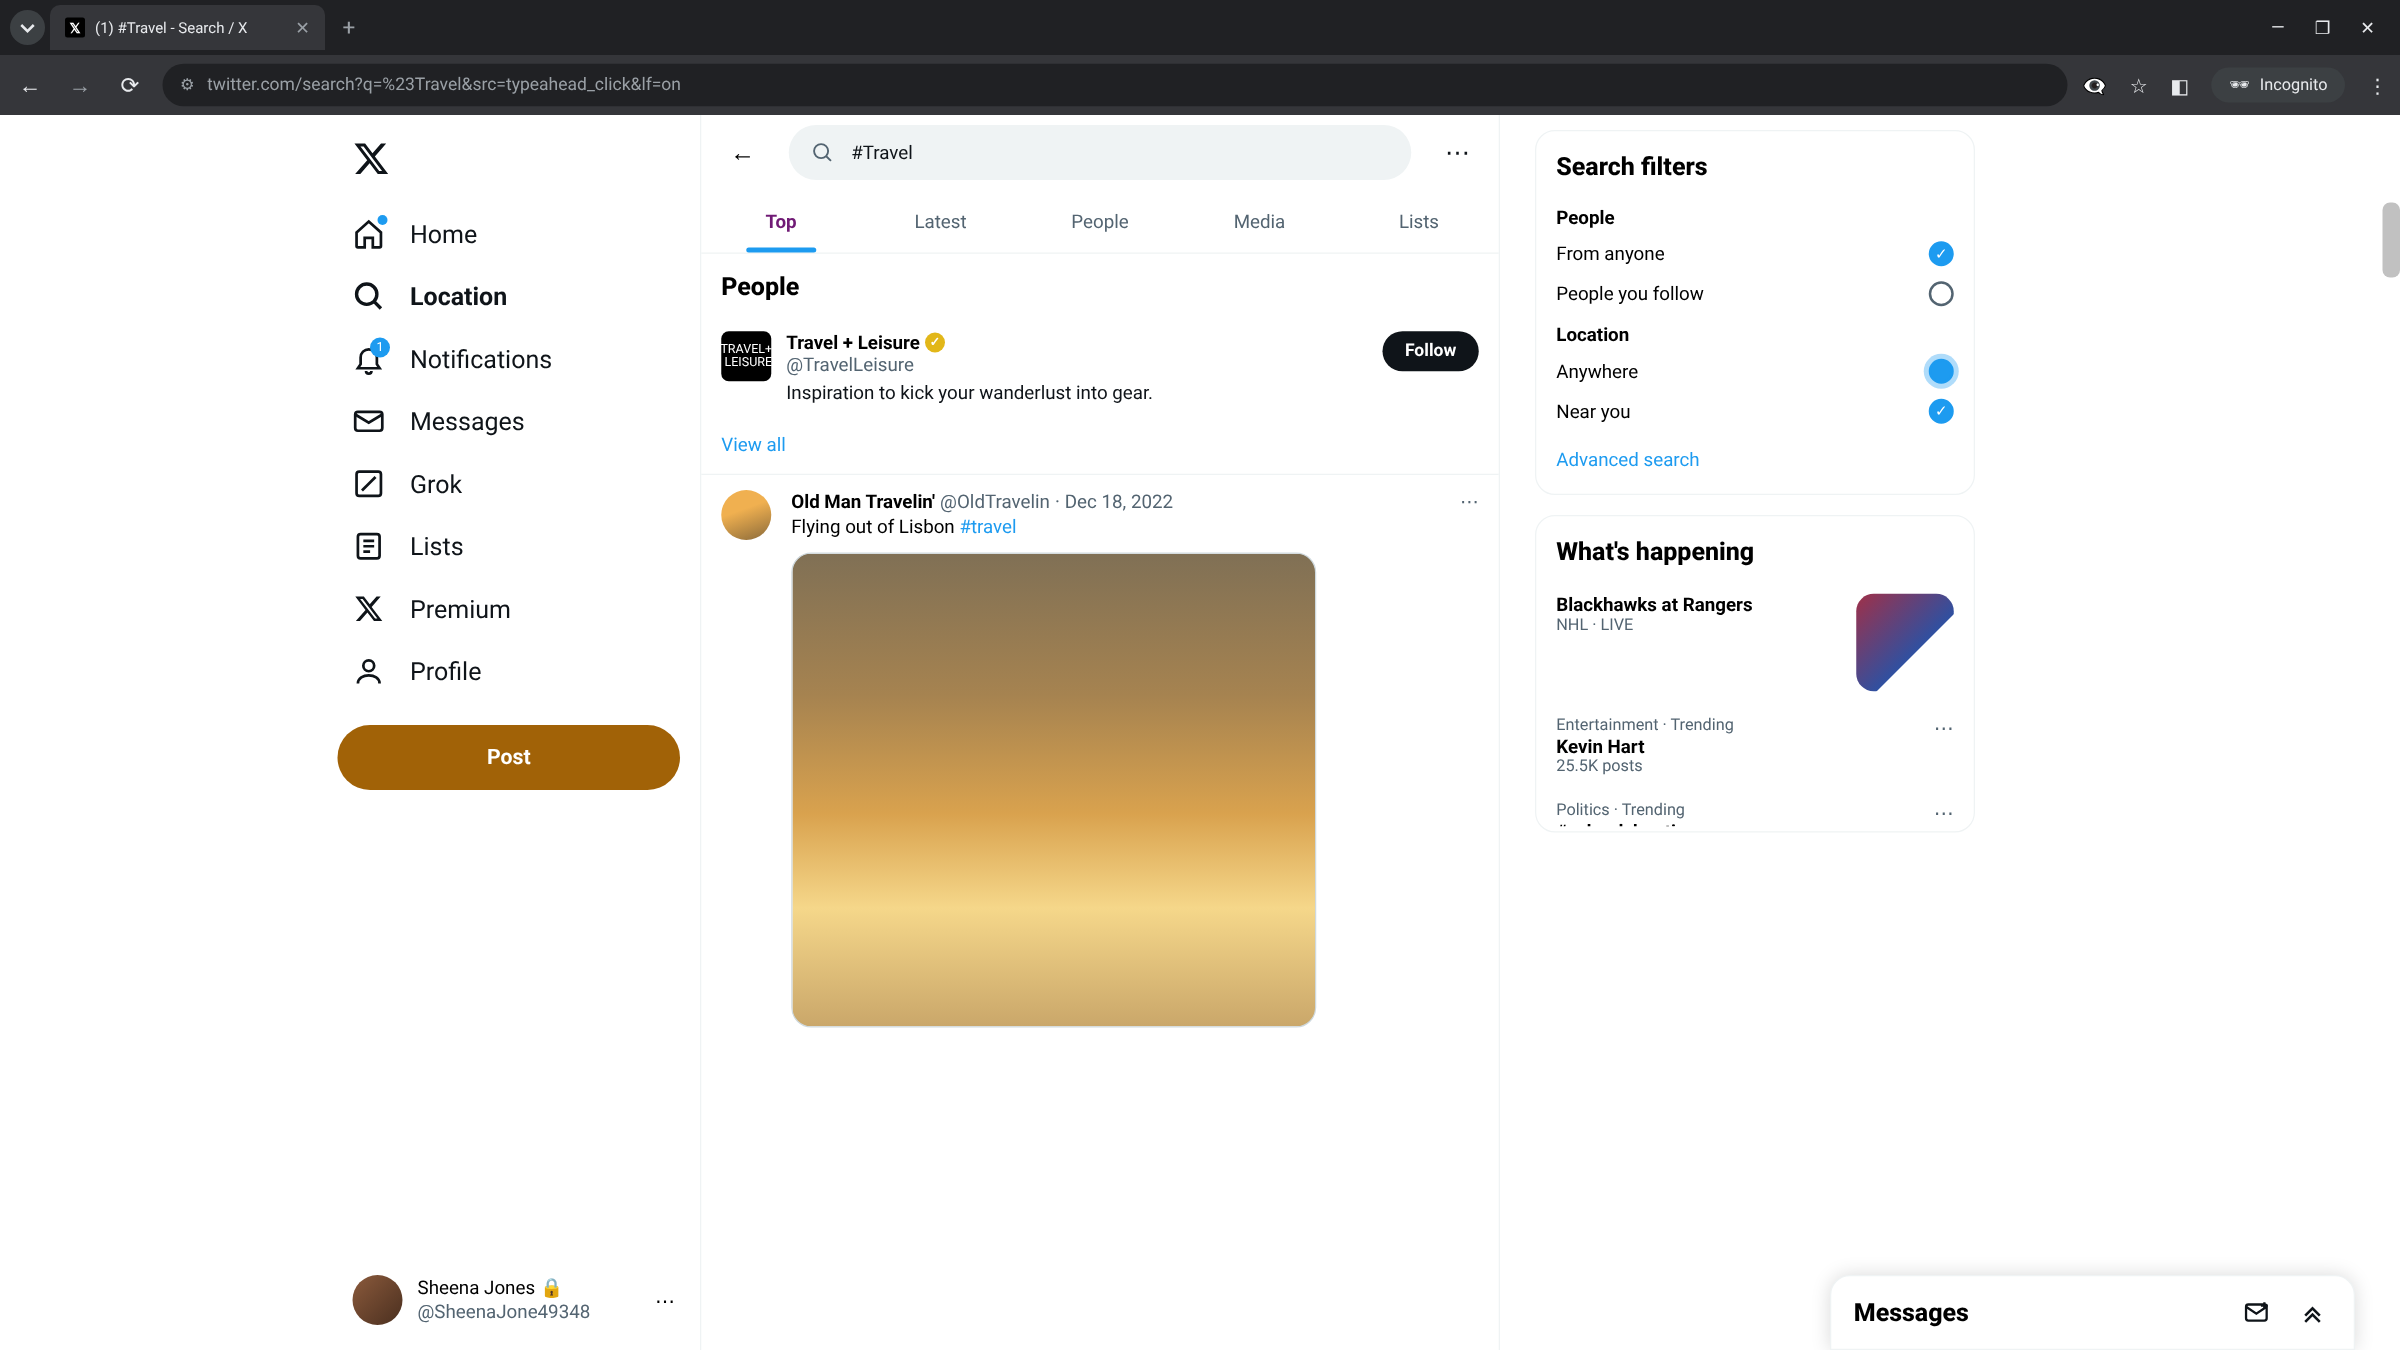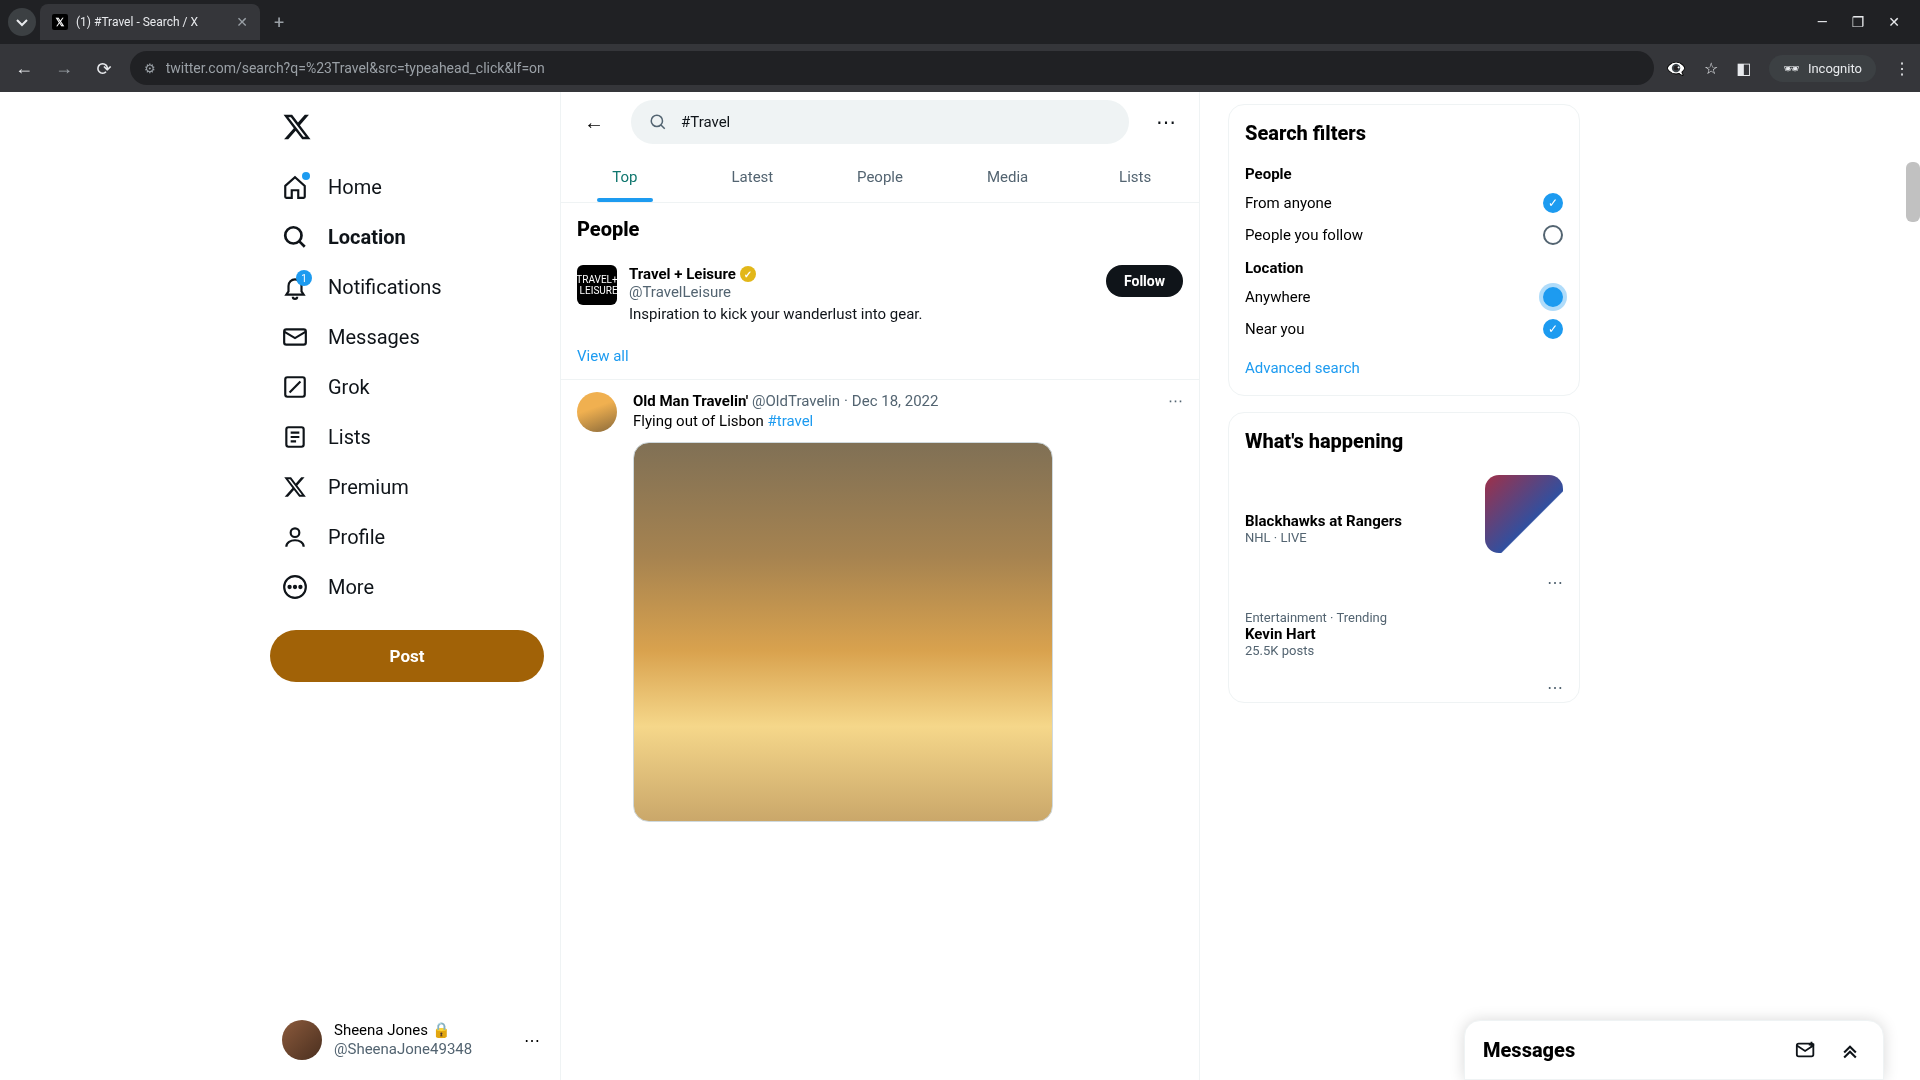--- a/index.html
+++ b/index.html
@@ -45,21 +45,21 @@
 
 
 .main-col { width: 640px; border-left: 1px solid #eff3f4; border-right: 1px solid #eff3f4; }
 .search-header { display: flex; align-items: center; gap: 20px; padding: 8px 16px; }
 .back-arrow { width: 34px; height: 34px; display: flex; align-items: center; justify-content: center; border-radius: 50%; cursor: pointer; font-size: 20px; }
 .search-box { flex: 1; background: #eff3f4; border-radius: 999px; height: 44px; display: flex; align-items: center; padding: 0 18px; gap: 14px; color: #536471; }
 .search-input-text { color: #0f1419; font-size: 15px; }
 .more-dots { width: 34px; cursor: pointer; font-size: 20px; color: #0f1419; text-align: center; }
 .tabs-row { display: flex; border-bottom: 1px solid #eff3f4; }
 .tabx { flex: 1; text-align: center; padding: 16px 0; font-size: 15px; color: #536471; cursor: pointer; position: relative; }
-.tabx.active { color: #0f766e; font-weight: 400; }
+.tabx.active { color: #701a75; font-weight: 700; }
 .tabx.active::after { content:""; position: absolute; bottom: 0; left: 50%; transform: translateX(-50%); width: 56px; height: 4px; background: #1d9bf0; border-radius: 2px; }
 
 .section-heading { font-size: 20px; font-weight: 800; padding: 14px 16px; }
 .people-card { display: flex; gap: 12px; padding: 10px 16px; }
 .people-avatar { width: 40px; height: 40px; border-radius: 6px; background: #000; color: #fff; font-size: 10px; display: flex; align-items: center; justify-content: center; text-align: right; line-height: 1.1; }
 .people-body { flex: 1; }
 .people-name { font-weight: 700; font-size: 15px; display: flex; align-items: center; gap: 4px; }
 .verified-badge { width: 16px; height: 16px; background: #e2b719; border-radius: 50%; display: inline-flex; align-items: center; justify-content: center; font-size: 10px; color: #fff; }
 .people-handle { color: #536471; font-size: 15px; }
 .people-bio { font-size: 15px; color: #0f1419; margin-top: 4px; }
@@ -83,21 +83,21 @@
 .widget { background: #fff; border: 1px solid #eff3f4; border-radius: 16px; margin-bottom: 16px; padding: 4px 0; }
 .widget-title { font-size: 20px; font-weight: 800; padding: 12px 16px; }
 .filter-group-title { font-weight: 700; font-size: 15px; padding: 8px 16px 4px; }
 .filter-opt { display: flex; align-items: center; justify-content: space-between; padding: 6px 16px; font-size: 15px; cursor: pointer; }
 .radio { width: 20px; height: 20px; border: 2px solid #536471; border-radius: 50%; }
 .radio.checked { border-color: #1d9bf0; background: #1d9bf0; display: flex; align-items: center; justify-content: center; color: #fff; font-size: 12px; }
 .radio.focus-ring { box-shadow: 0 0 0 4px rgba(29,155,240,.35); }
 .adv-link { color: #1d9bf0; font-size: 15px; padding: 14px 16px; cursor: pointer; }
 
 .trend-item { padding: 10px 16px; display: flex; gap: 12px; cursor: pointer; }
-.trend-text { flex: 1; margin-top: 37px; }
+.trend-text { flex: 1; }
 .trend-cat { color: #536471; font-size: 13px; }
 .trend-title { font-weight: 700; font-size: 15px; }
 .trend-posts { color: #536471; font-size: 13px; }
 .trend-img { width: 78px; height: 78px; border-radius: 14px; background: linear-gradient(135deg,#a03048,#3050a0 60%, #fff 61%); }
 .trend-more { color: #536471; cursor: pointer; align-self: flex-start; }
 
 
 .messages-drawer { position: absolute; right: 36px; bottom: 0; width: 420px; background: #fff; border: 1px solid #eff3f4; border-top-left-radius: 16px; border-top-right-radius: 16px; box-shadow: 0 0 15px rgba(0,0,0,.15); display: flex; align-items: center; padding: 14px 18px; gap: 14px; }
 .drawer-title { font-size: 20px; font-weight: 800; flex: 1; }
 .drawer-icon { width: 30px; height: 30px; display: flex; align-items: center; justify-content: center; cursor: pointer; }
@@ -222,31 +222,20 @@
       <span>Premium</span>
     </div>
     <div class="nav-item">
       <span class="nav-icon">
             <svg width="26" height="26" viewBox="0 0 24 24" fill="none" stroke="#0f1419" stroke-width="2">
               <circle cx="12" cy="8" r="4"></circle>
               <path d="M4 21c0-4 4-6 8-6s8 2 8 6"></path>
             </svg>
           </span>
       <span>Profile</span>
-    </div>
-    <div class="nav-item">
-      <span class="nav-icon">
-            <svg width="26" height="26" viewBox="0 0 24 24" fill="none" stroke="#0f1419" stroke-width="2">
-              <circle cx="12" cy="12" r="10"></circle>
-              <circle cx="7" cy="12" r="1" fill="#0f1419"></circle>
-              <circle cx="12" cy="12" r="1" fill="#0f1419"></circle>
-              <circle cx="17" cy="12" r="1" fill="#0f1419"></circle>
-            </svg>
-          </span>
-      <span>More</span>
     </div>
     <button class="post-btn">Post</button>
     <div class="account-row">
       <div class="avatar"></div>
       <div class="acct-text">
         <div class="acct-name">
               <span>Sheena Jones</span> 
               <span>🔒</span>
             </div>
         <div class="acct-handle">@SheenaJone49348</div>

